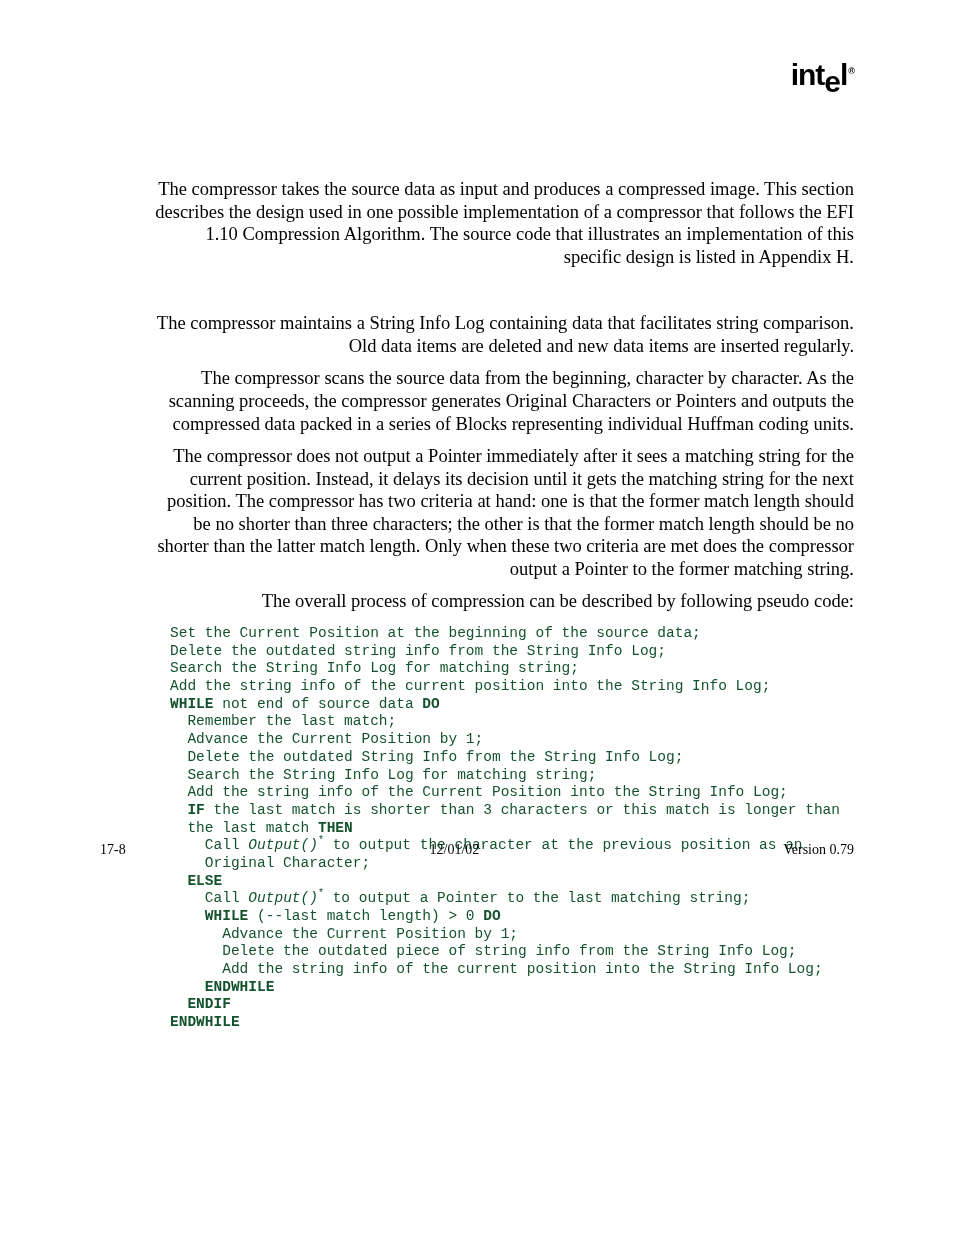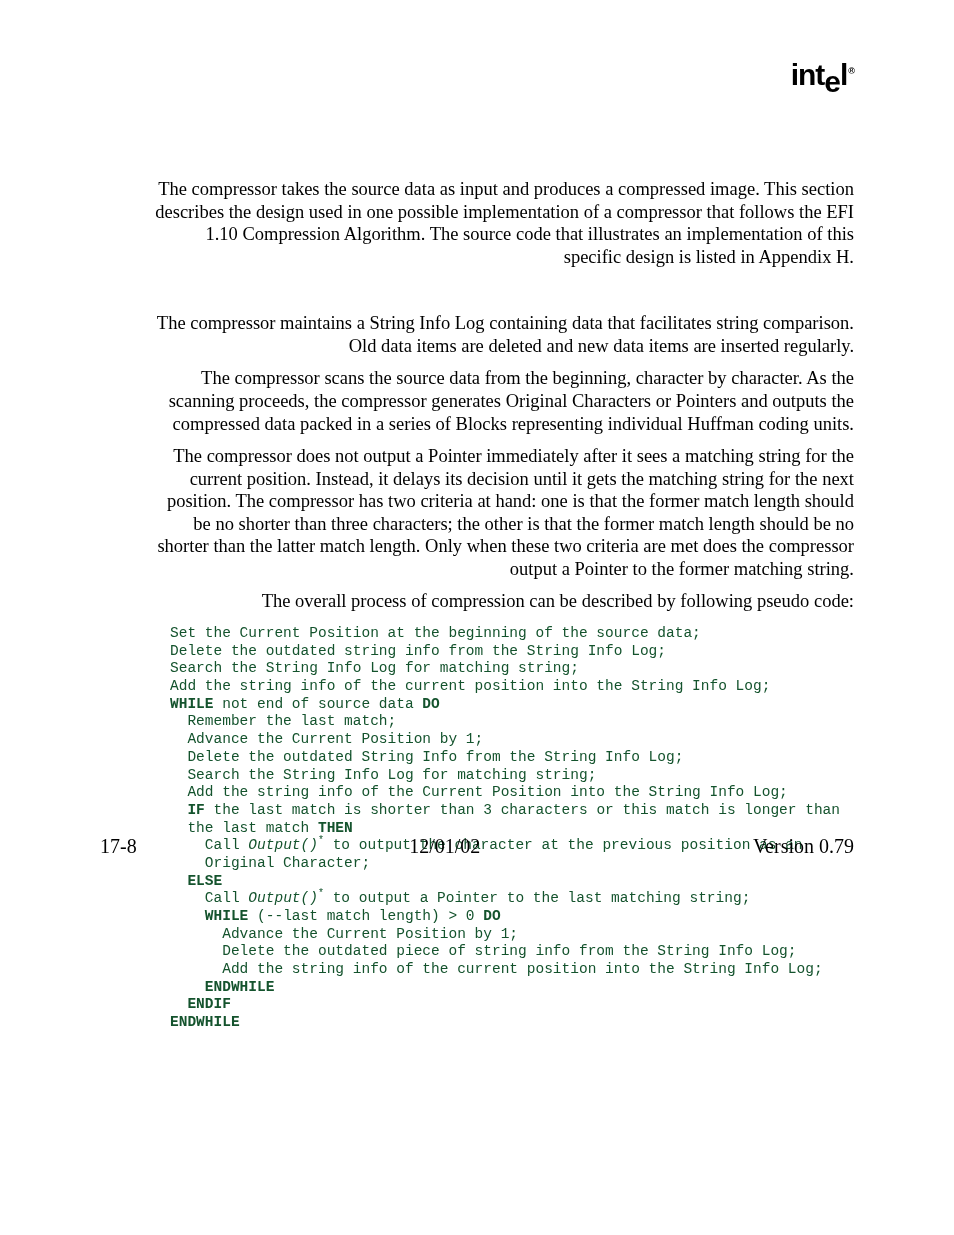--- a/index.html
+++ b/index.html
@@ -61,21 +61,21 @@
     white-space: pre;
   }
   pre.code b { font-weight: 700; }
   pre.code i { font-style: italic; }
   pre.code sup { font-size: 10px; vertical-align: super; line-height: 0; }
   .footer {
     position: absolute;
     left: 100px;
     right: 100px;
     bottom: 58px;
-    font-size: 20px;
+    font-size: 14px;
     display: flex;
     justify-content: space-between;
   }
 </style>
 </head>
 <body>
 
 <div class="page">
 
   <div class="logo">

